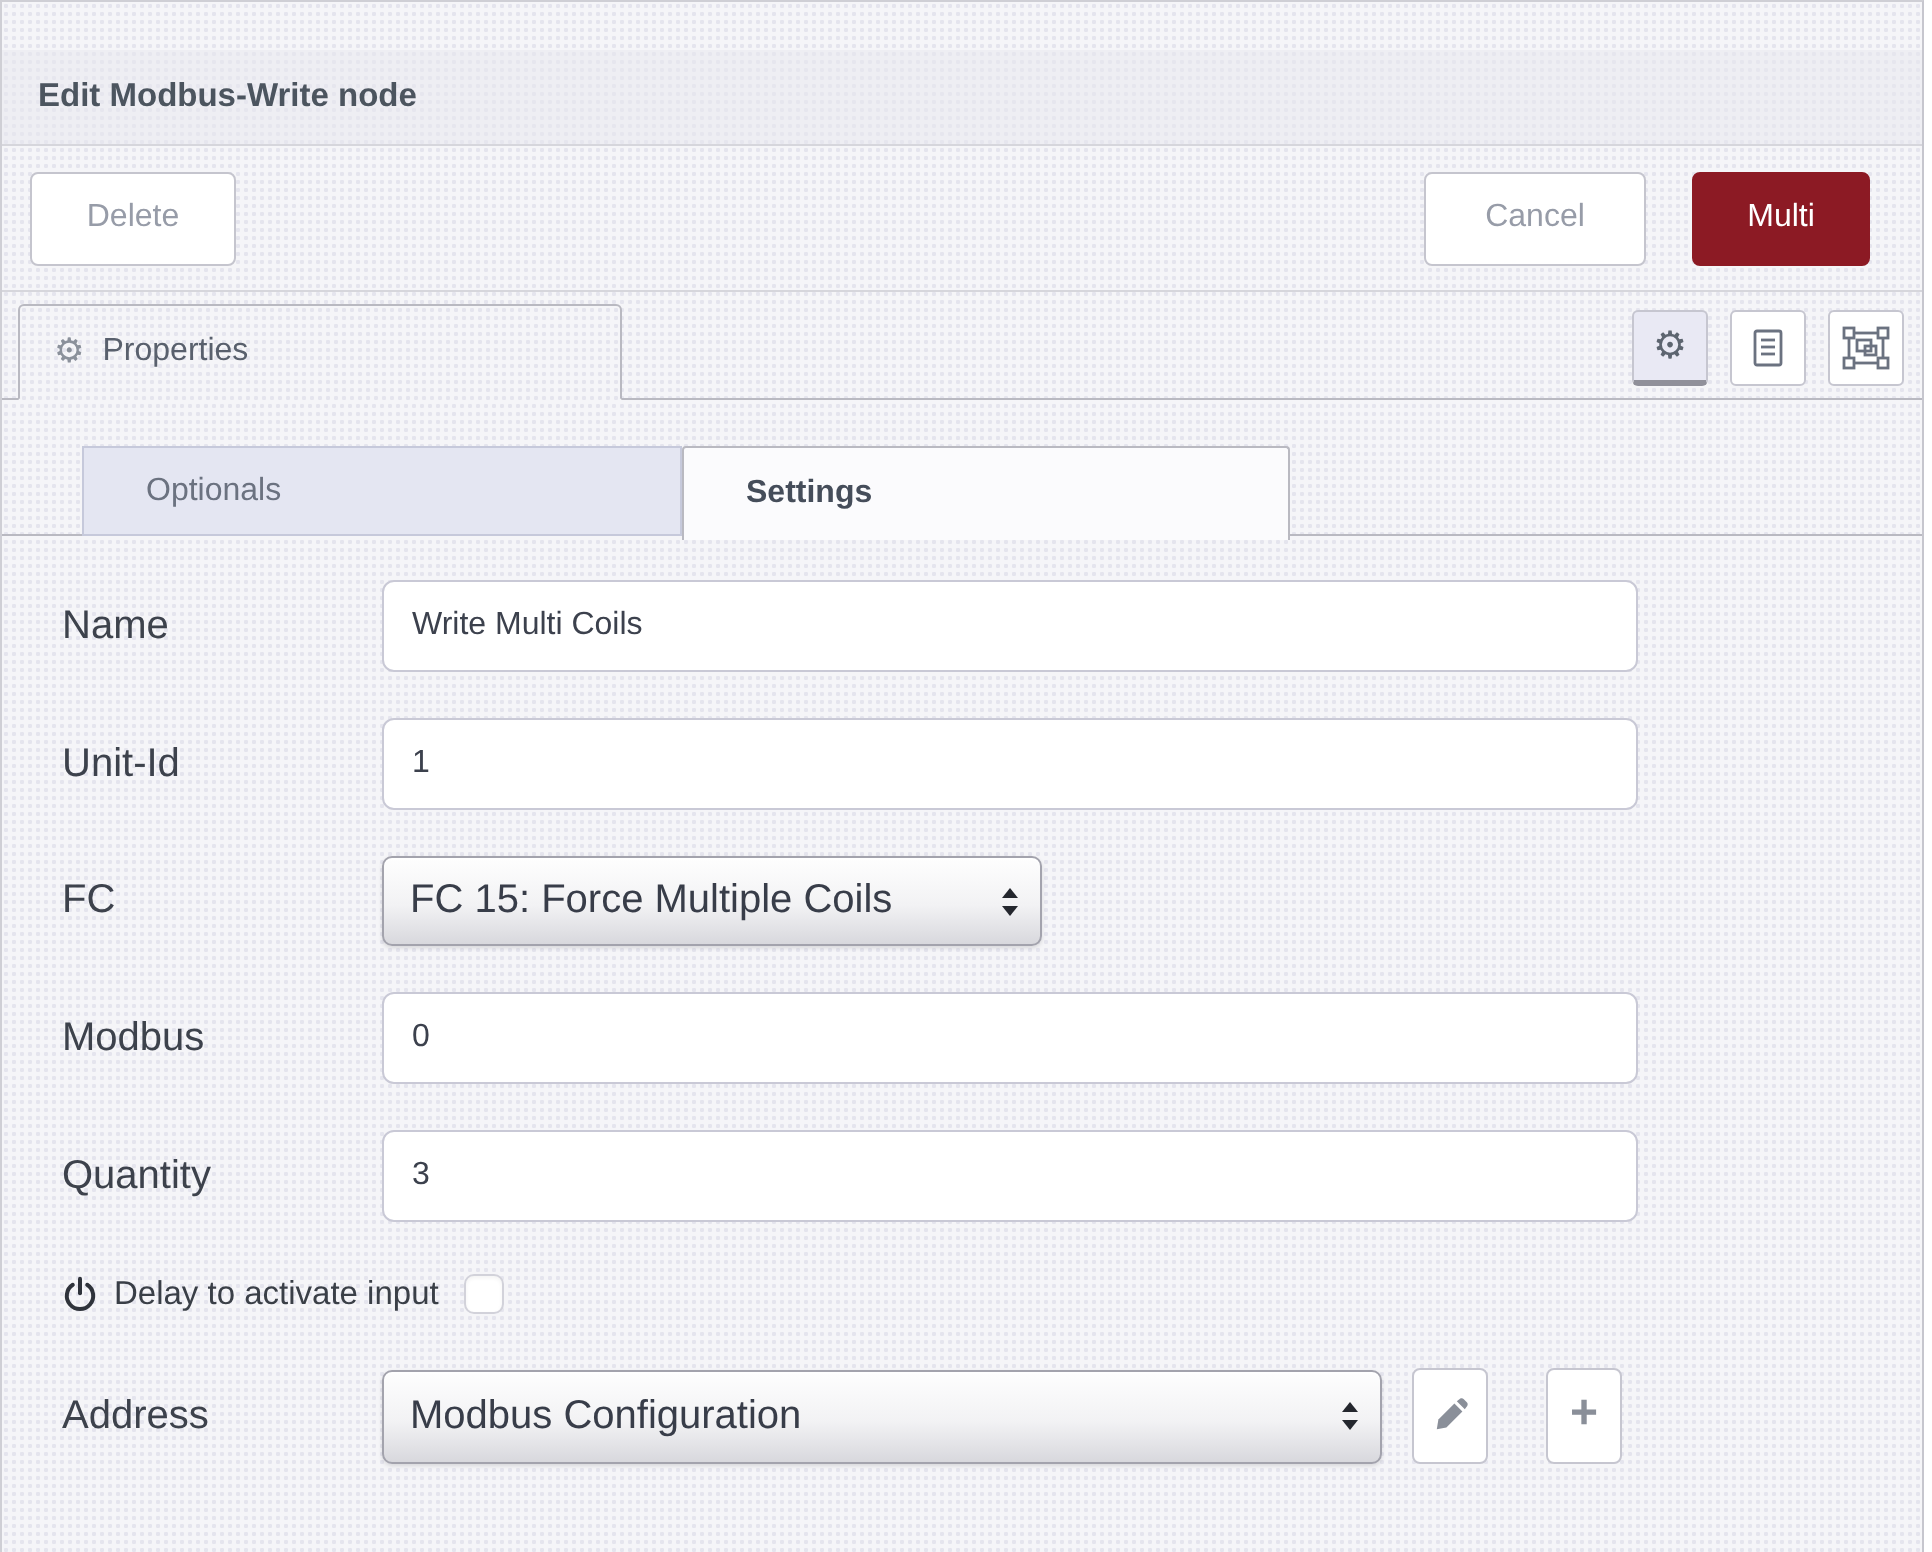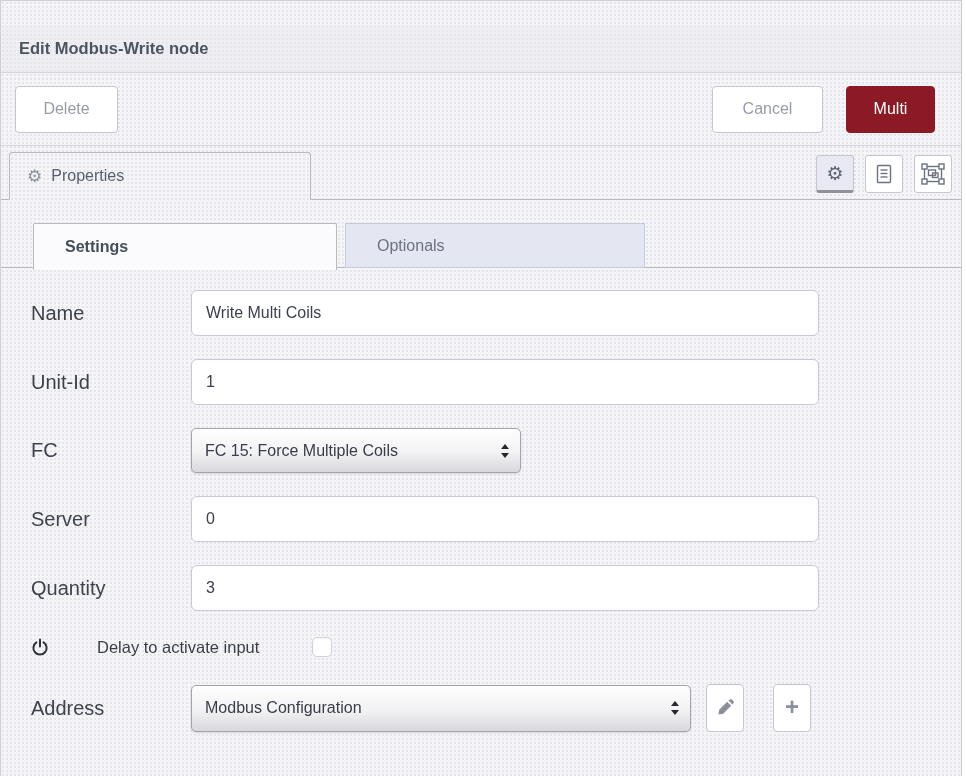--- a/index.html
+++ b/index.html
@@ -67,26 +67,26 @@
   .frow .lbl { width:160px; font-size:20px; color:#3d424c; }
   .txt {
     width:628px; height:46px; background:#fff; border:1px solid #c9c9d6; border-radius:6px;
     font-size:16px; color:#3c414d; padding:0 14px; font-family:inherit; outline:none;
   }
   .select {
     height:45px; position:relative; display:flex; align-items:center;
     padding:0 32px 0 13px; border:1px solid #a3a3ad; border-radius:5px;
     background:linear-gradient(#fefefe 0%,#f2f2f4 55%,#d8d8dd 100%);
     box-shadow:inset 0 1px 0 rgba(255,255,255,.9), 0 1px 2px rgba(0,0,0,.12);
-    font-size:16px; color:#383d49; cursor:pointer;
+    font-size:20px; color:#383d49; cursor:pointer;
   }
   .select-fc { width:330px; }
   .select-server { width:500px; height:47px; }
   .sel-arrows { position:absolute; right:10px; top:50%; transform:translateY(-50%); }
-  .cbrow { display:flex; align-items:center; margin:26px 0 27px;gap:40px; }
+  .cbrow { display:flex; align-items:center; margin:26px 0 27px; }
   .cbrow .power { margin-right:8px; }
   .cbrow .cb-label { font-size:16.5px; color:#3a3f47; }
   .checkbox {
     appearance:none; -webkit-appearance:none; width:20px; height:20px; margin-left:13px;
     background:#fff; border:1px solid #d2d2da; border-radius:5px; cursor:pointer;
     box-shadow:inset 0 1px 2px rgba(0,0,0,0.05);
   }
   .mini-btn {
     width:38px; height:48px; background:#fff; border:1px solid #c6c6d0; border-radius:4px;
     display:flex; align-items:center; justify-content:center; cursor:pointer;
@@ -135,25 +135,25 @@
           <rect x="1" y="16" width="5" height="5" fill="#fff" stroke="#6b7280" stroke-width="1.4"></rect>
           <rect x="18" y="16" width="5" height="5" fill="#fff" stroke="#6b7280" stroke-width="1.4"></rect>
           <rect class="icon-stroke" x="7.5" y="7" width="7" height="5.5" fill="#fff"></rect>
           <rect class="icon-stroke" x="11.5" y="10" width="5.5" height="4.5" fill="#fff"></rect>
         </svg>
       </div>
     </div>
   </div>
 
   <div class="subtabs">
+    <div class="subtab inactive">
+      <span>Optionals</span>
+    </div>
     <div class="subtab active">
       <span>Settings</span>
-    </div>
-    <div class="subtab inactive">
-      <span>Optionals</span>
     </div>
   </div>
 
   <div class="content">
 
     <div class="frow">
       <label class="lbl">Name</label>
       <input class="txt" type="text" value="Write Multi Coils" style="">
     </div>
 
@@ -167,21 +167,21 @@
       <div class="select select-fc">
         <span>FC 15: Force Multiple Coils</span>
         <svg class="sel-arrows" width="10" height="16" viewBox="0 0 10 16">
           <path d="M5 1 L9 6 H1 Z" fill="#24272e"></path>
           <path d="M5 15 L9 10 H1 Z" fill="#24272e"></path>
         </svg>
       </div>
     </div>
 
     <div class="frow">
-      <label class="lbl">Server</label>
+      <label class="lbl">Modbus</label>
       <input class="txt" type="text" value="0" style="">
     </div>
 
     <div class="frow">
       <label class="lbl">Quantity</label>
       <input class="txt" type="text" value="3" style="">
     </div>
 
     <div class="cbrow">
       <svg class="power" width="18" height="19" viewBox="0 0 18 19">

